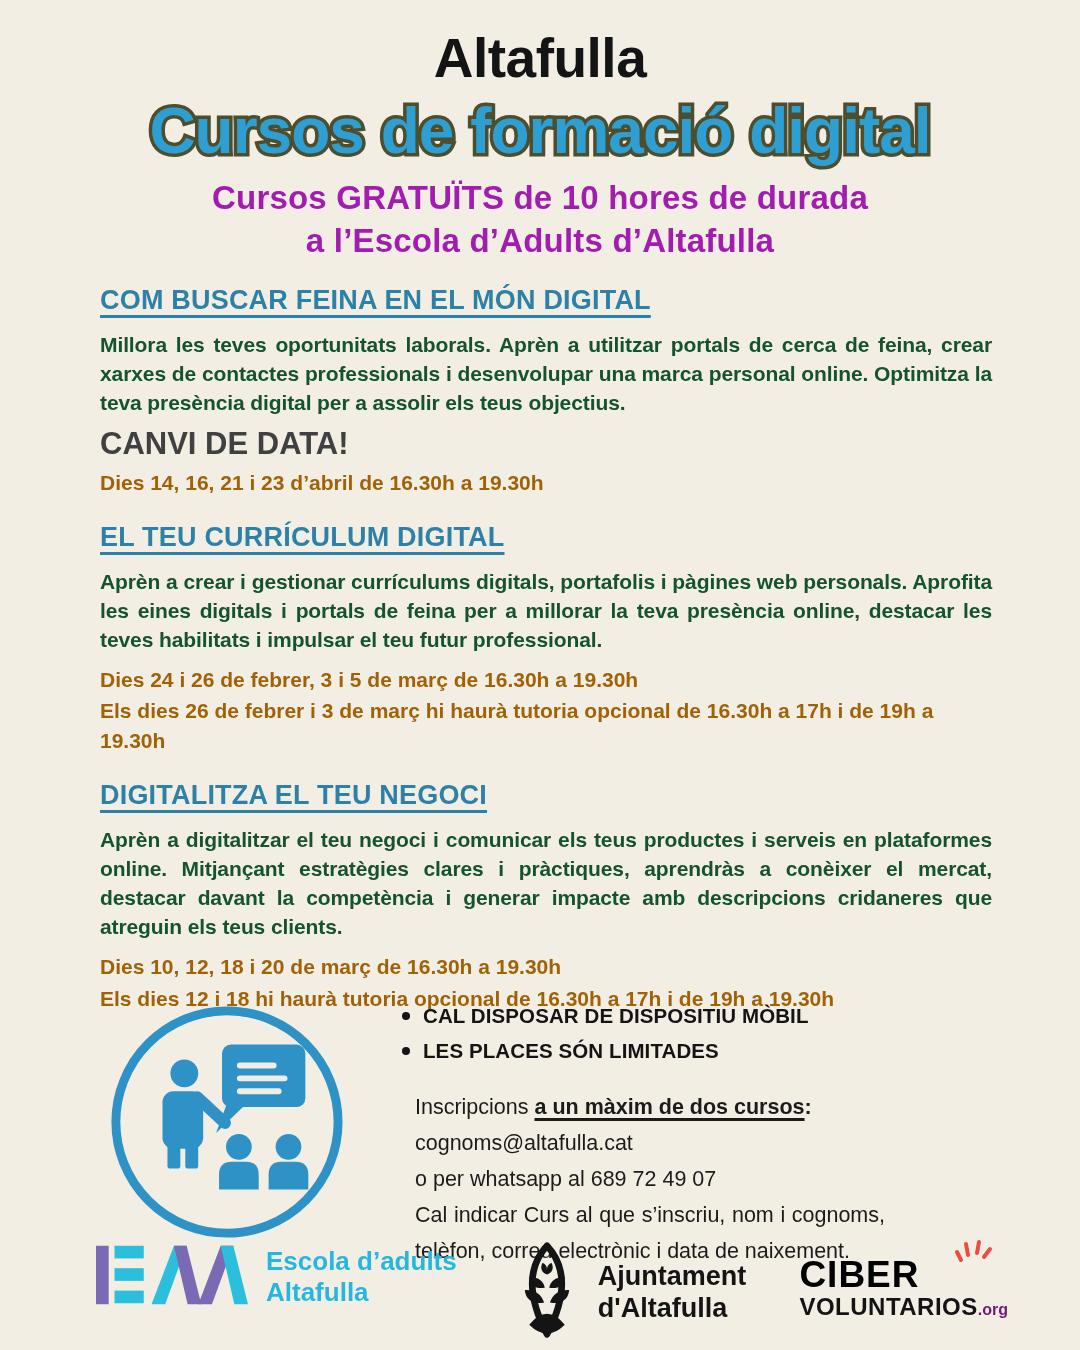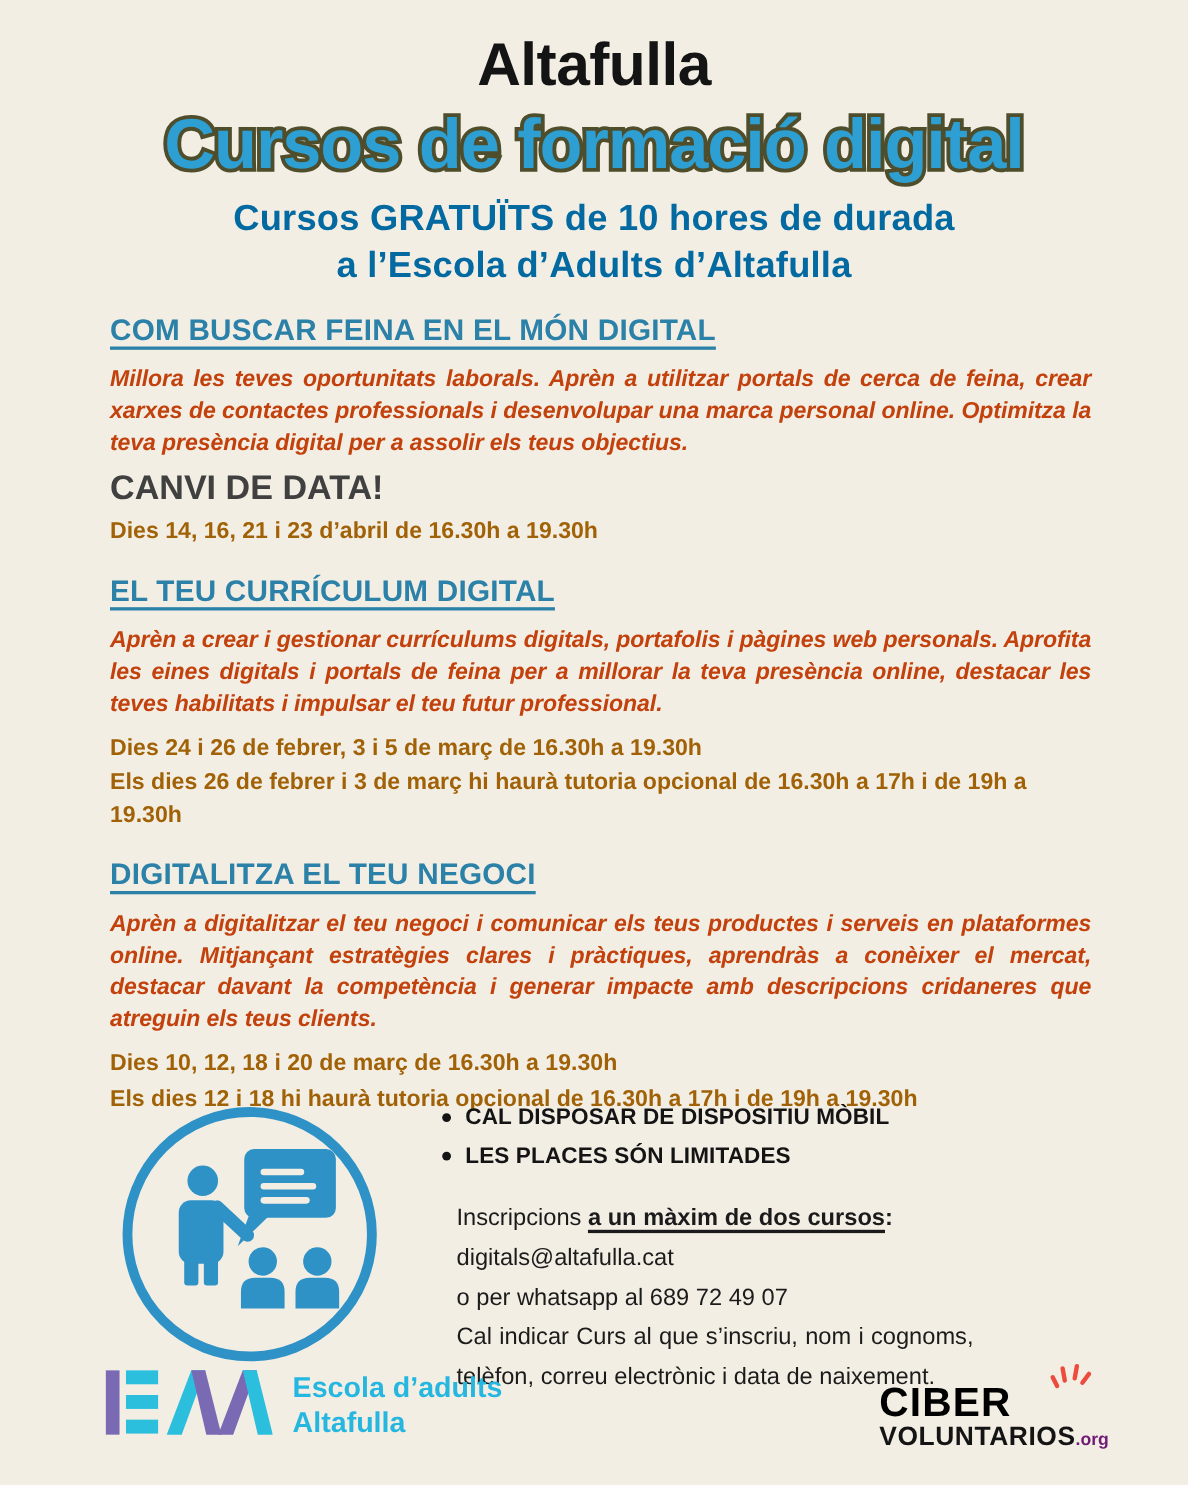--- a/index.html
+++ b/index.html
@@ -40,21 +40,21 @@
     color: #4e4e2d;
     z-index: 0;
   }
   .main-title .fill { position: relative; color: #2d9fd3; z-index: 1; }
   .subtitle {
     margin-top: 12px;
     font-size: 33px;
     font-weight: 800;
     line-height: 1.3;
     letter-spacing: 0.2px;
-    color: #0369a1;
+    color: #a21caf;
   }
 
   
   .content { margin: 22px 88px 0 100px; }
   .course-heading {
     display: inline-block;
     font-size: 27px;
     font-weight: 800;
     letter-spacing: 0.2px;
     color: #2b81a8;
@@ -63,23 +63,22 @@
     text-underline-offset: 6px;
     margin-bottom: 15px;
   }
   .course { margin-bottom: 24px; }
   .course-desc {
     font-size: 21px;
     font-weight: 700;
     line-height: 1.38;
     text-align: justify;
     letter-spacing: -0.1px;
-    color: #c2410c;
+    color: #14532d;
     margin-bottom: 8px;
-    font-style: italic;
   }
   .notice {
     font-size: 31px;
     font-weight: 800;
     color: #404040;
     margin: 2px 0 6px;
   }
   .sched {
     font-size: 21px;
     font-weight: 800;
@@ -246,21 +245,21 @@
         <span class="req-dot"></span>
         <span>CAL DISPOSAR DE DISPOSITIU MÒBIL</span>
       </div>
       <div class="req-item">
         <span class="req-dot"></span>
         <span>LES PLACES SÓN LIMITADES</span>
       </div>
 
       <div class="inscriptions">
         <div><span>Inscripcions </span><span class="inscr-highlight">a un màxim de dos cursos</span><span class="inscr-highlight" style="text-decoration:none">:</span></div>
-        <div>digitals@altafulla.cat</div>
+        <div>cognoms@altafulla.cat</div>
         <div>o per whatsapp al  689 72 49 07</div>
         <div class="inscr-note">Cal indicar Curs al que s’inscriu, nom i cognoms, telèfon, correu electrònic i data de naixement.</div>
       </div>
     </div>
 
   </div>
 
   <div class="footer">
 
     <div class="logo-block">
@@ -275,20 +274,39 @@
           <polygon points="128,2 141,2 119,62 105,62" fill="#7a6ab3"></polygon>
           <polygon points="128,2 141,2 156,62 142,62" fill="#2bbfdd"></polygon>
         </svg>
       </span>
       <div class="ea-label">
         <div>Escola d’adults</div>
         <div>Altafulla</div>
       </div>
     </div>
 
+    <div class="logo-block">
+      <span>
+        <svg width="74" height="96" viewBox="0 0 100 130" xmlns="http://www.w3.org/2000/svg">
+          <path d="M50,5 Q10,48 50,125 Q90,48 50,5 Z" fill="none" stroke="#141414" stroke-width="9" stroke-linejoin="round"></path>
+          <g fill="#141414">
+            <path d="M50,44 c-7,-2 -10,-9 -6,-16 c4,2 6,5 6,9 c0,-4 2,-7 6,-9 c4,7 1,14 -6,16 z"></path>
+            <path d="M47,62 c-12,2 -20,-3 -21,-14 c11,-1 19,4 21,14 z"></path>
+            <path d="M53,62 c12,2 20,-3 21,-14 c-11,-1 -19,4 -21,14 z"></path>
+            <path d="M46,82 c-15,3 -25,-4 -26,-17 c13,-1 23,6 26,17 z"></path>
+            <path d="M54,82 c15,3 25,-4 26,-17 c-13,-1 -23,6 -26,17 z"></path>
+            <path d="M26,112 q24,-30 48,0 q-24,24 -48,0 z"></path>
+          </g>
+        </svg>
+      </span>
+      <div class="aj-label">
+        <div>Ajuntament</div>
+        <div>d'Altafulla</div>
+      </div>
+    </div>
 
     <div class="ciber-block">
       <span class="ciber-sparkle">
         <svg width="42" height="30" viewBox="0 0 42 30" xmlns="http://www.w3.org/2000/svg">
           <g stroke="#ed4b3e" stroke-width="4" stroke-linecap="round">
             <line x1="7" y1="24" x2="3" y2="16"></line>
             <line x1="14" y1="19" x2="12" y2="8"></line>
             <line x1="23" y1="17" x2="25" y2="6"></line>
             <line x1="30" y1="21" x2="36" y2="13"></line>
           </g>

